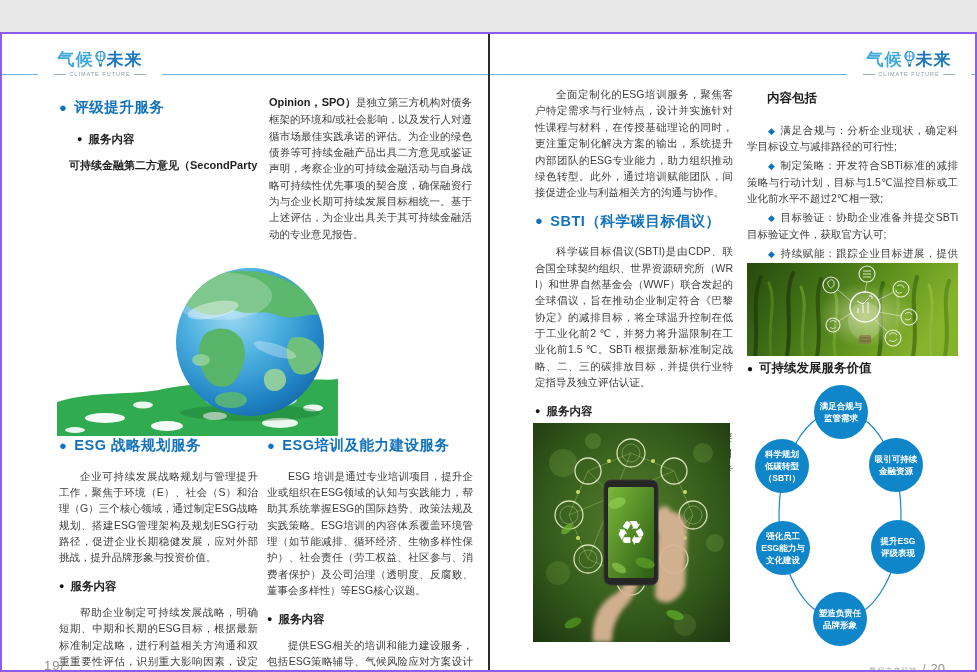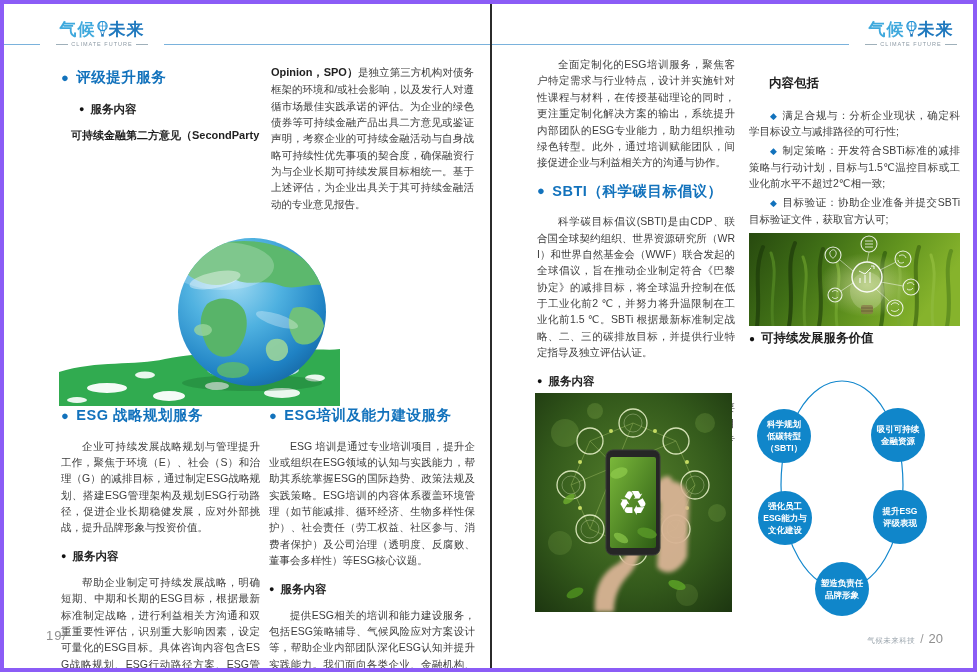--- a/index.html
+++ b/index.html
@@ -1,17 +1,17 @@
 <!DOCTYPE html>
 <html><head>
 <meta charset="utf-8">
 <style>
   html,body{margin:0;padding:0;}
   body{width:977px;height:672px;position:relative;font-family:"Liberation Sans","DejaVu Sans",sans-serif;background:#e8e8e8;}
-  .sheet{position:absolute;inset:0;background:#ffffff;border:4px solid #8b5cf6;box-sizing:border-box;overflow:hidden;}
+  .sheet{position:absolute;inset:0;background:#ffffff;border:2px solid #8b5cf6;box-sizing:border-box;overflow:hidden;margin-top:32px;}
   .hline{position:absolute;left:0;right:0;top:40px;height:1px;background:#7ab2dc;}
   .vdivider{position:absolute;left:486px;top:0;bottom:0;width:2px;background:#2b2b2b;}
 
   .logo{position:absolute;top:17px;width:118px;text-align:center;background:#fff;padding:0 3px;z-index:3;}
   .logo-left{left:36px;}
   .logo-right{left:845px;}
   .logo-row{display:flex;align-items:flex-end;justify-content:center;gap:1px;}
   .logo-cn{font-size:17px;font-weight:bold;letter-spacing:1px;line-height:1;}
   .logo-cn.a{color:#3fa9dd;}
   .logo-cn.b{color:#1e78be;}
@@ -137,21 +137,21 @@
       <ellipse cx="220" cy="100" rx="22" ry="6" fill="#ffffff" opacity=".3" transform="rotate(18 220 100)"></ellipse>
       <ellipse cx="165" cy="46" rx="52" ry="24" fill="#ffffff" opacity=".22"></ellipse>
     </g>
   </svg>
 
   <div class="col" style="left:57px;top:398px;width:199px;">
     <div class="h-blue">
       <span class="dot">●</span>
       <span>ESG 战略规划服务</span>
     </div>
-    <p class="para">企业可持续发展战略规划与管理提升工作，聚焦于环境（E）、社会（S）和治理（G）的减排目标，通过制定ESG战略规划、搭建ESG管理架构及规划ESG行动路径，促进企业长期稳健发展，应对外部挑战，提升品牌形象与投资价值。</p>
+    <p class="para">企业可持续发展战略规划与管理提升工作，聚焦于环境（E）、社会（S）和治理（G）三个核心领域，通过制定ESG战略规划、搭建ESG管理架构及规划ESG行动路径，促进企业长期稳健发展，应对外部挑战，提升品牌形象与投资价值。</p>
     <div class="h-sub">
       <span class="dot">●</span>
       <span>服务内容</span>
     </div>
     <p class="para">帮助企业制定可持续发展战略，明确短期、中期和长期的ESG目标，根据最新标准制定战略，进行利益相关方沟通和双重重要性评估，识别重大影响因素，设定可量化的ESG目标。具体咨询内容包含ESG战略规划、ESG行动路径方案、ESG管理架构搭建及支持实施等等。</p>
   </div>
 
   <div class="col" style="left:265px;top:398px;width:206px;">
     <div class="h-blue">
       <span class="dot">●</span>
@@ -242,21 +242,21 @@
     <rect x="75" y="64" width="46" height="91" rx="2" fill="url(#gScreen)"></rect>
     <ellipse cx="84" cy="80" rx="9" ry="5" fill="#8cc84a" opacity=".8" transform="rotate(-20 84 80)"></ellipse>
     <ellipse cx="112" cy="140" rx="10" ry="5" fill="#5a9a28" opacity=".8" transform="rotate(15 112 140)"></ellipse>
     <ellipse cx="86" cy="145" rx="8" ry="4" fill="#8cc84a" opacity=".7" transform="rotate(30 86 145)"></ellipse>
     <text x="98" y="122" text-anchor="middle" font-size="34" fill="#ffffff" font-family="'DejaVu Sans',sans-serif">♻</text>
     <ellipse cx="40" cy="200" rx="9" ry="4.5" fill="#4e8f1f" opacity=".85" transform="rotate(-24 40 200)"></ellipse>
     <ellipse cx="142" cy="192" rx="9" ry="4.5" fill="#5ca226" opacity=".85" transform="rotate(18 142 192)"></ellipse>
     <ellipse cx="34" cy="106" rx="7" ry="3.5" fill="#6fae2e" opacity=".8" transform="rotate(-40 34 106)"></ellipse>
   </svg>
 
-  <div class="col" style="left:745px;top:70px;width:211px;">
+  <div class="col" style="left:745px;top:55px;width:211px;">
     <div class="h-plain">内容包括</div>
     <p class="bullet"><span class="diamond">◆</span><span>满足合规与：分析企业现状，确定科学目标设立与减排路径的可行性;</span></p>
     <p class="bullet"><span class="diamond">◆</span><span>制定策略：开发符合SBTi标准的减排策略与行动计划，目标与1.5℃温控目标或工业化前水平不超过2℃相一致;</span></p>
     <p class="bullet"><span class="diamond">◆</span><span>目标验证：协助企业准备并提交SBTi目标验证文件，获取官方认可;</span></p>
     <p class="bullet"><span class="diamond">◆</span><span>持续赋能：跟踪企业目标进展，提供优化建议，确保与SBTi最佳实践同步。</span></p>
   </div>
 
   <svg class="img-frame" style="left:745px;top:229px;" width="211" height="93" viewBox="0 0 211 93">
     <defs>
       <linearGradient id="gGrass" x1="0" y1="0" x2="1" y2=".3">
@@ -318,20 +318,22 @@
     </g>
   </svg>
 
   <div class="h-value">
     <span class="dot">●</span>
     <span>可持续发展服务价值</span>
   </div>
   <svg class="ring-svg" width="215" height="266" viewBox="0 0 215 266">
     <ellipse cx="98" cy="133" rx="61" ry="104" fill="none" stroke="#1287cd" stroke-width="1.2"></ellipse>
   </svg>
+  <div class="node" style="left:812px;top:351px;">满足合规与
+监管需求</div>
   <div class="node" style="left:867px;top:404px;">吸引可持续
 金融资源</div>
   <div class="node" style="left:869px;top:486px;">提升ESG
 评级表现</div>
   <div class="node" style="left:811px;top:558px;">塑造负责任
 品牌形象</div>
   <div class="node" style="left:754px;top:487px;">强化员工
 ESG能力与
 文化建设</div>
   <div class="node" style="left:753px;top:405px;">科学规划

